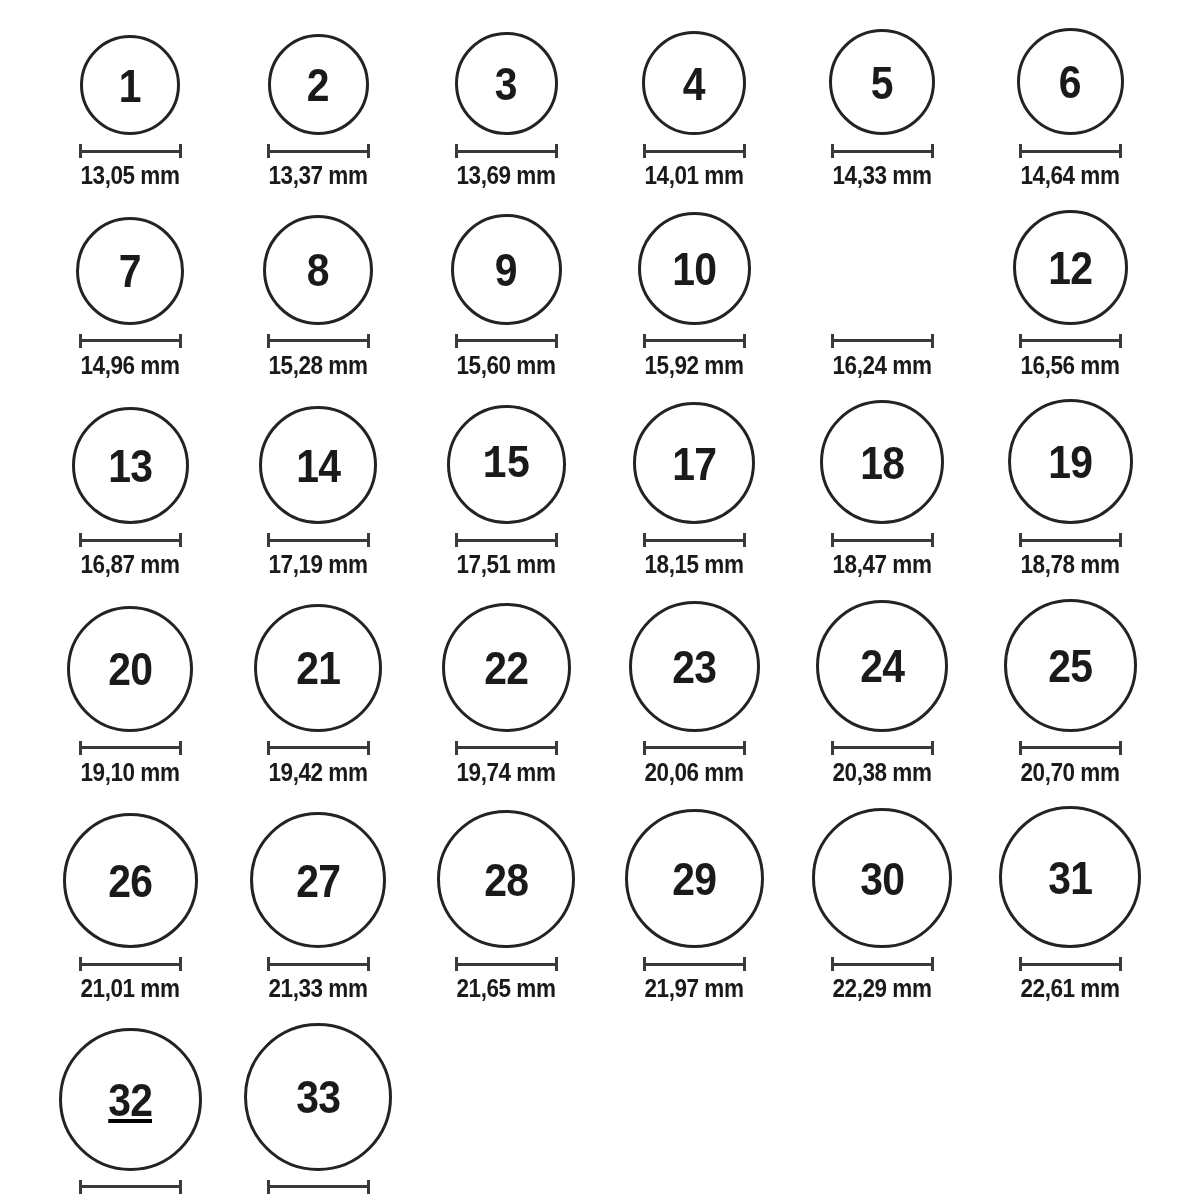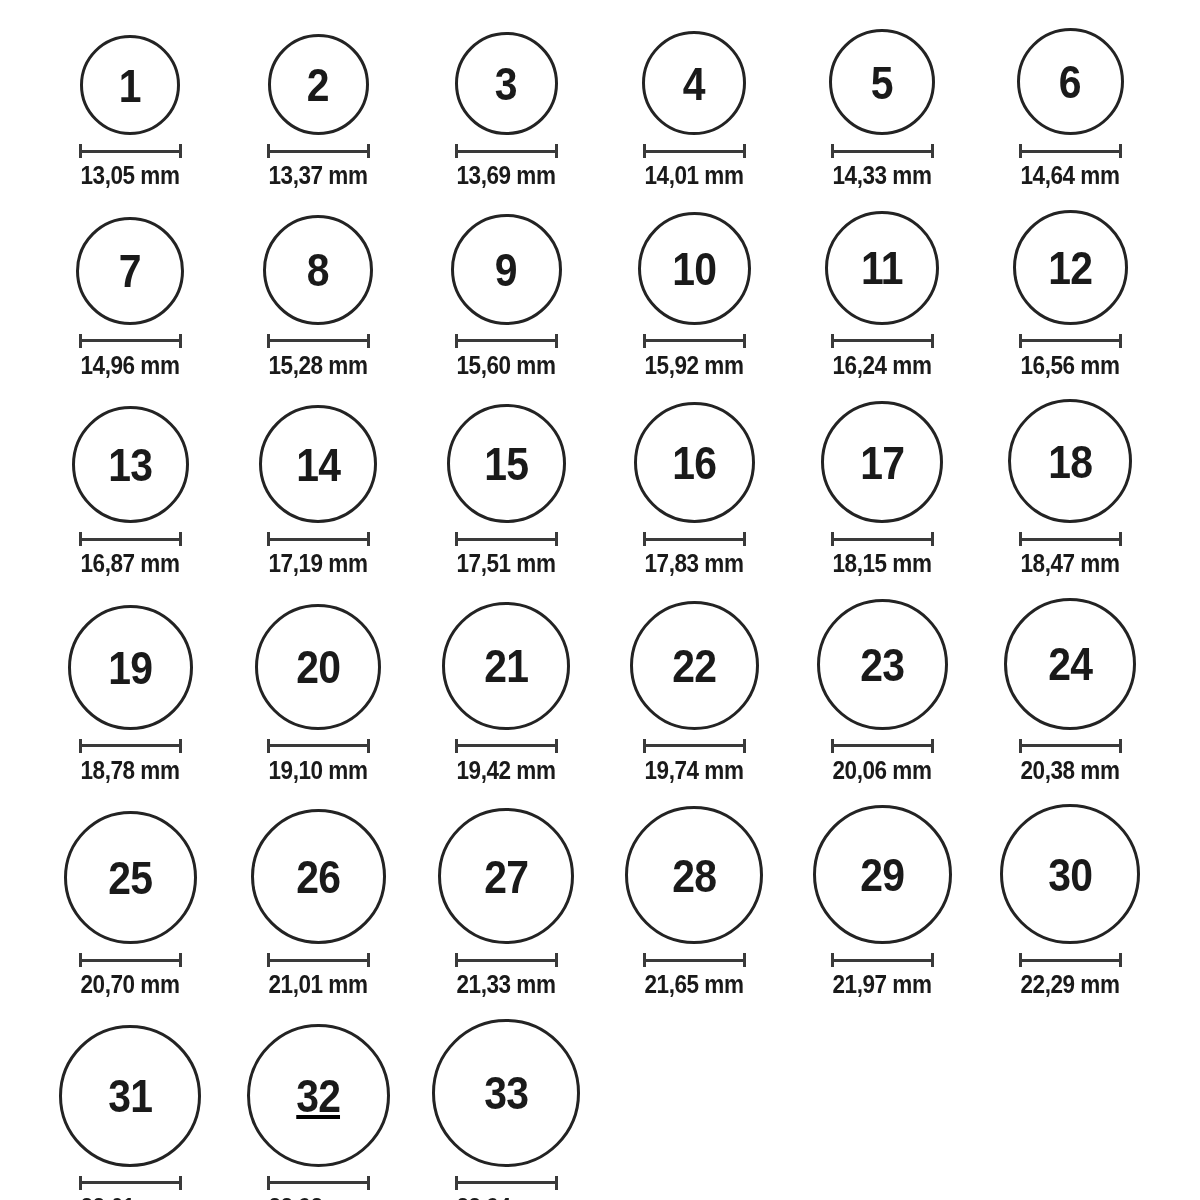--- a/index.html
+++ b/index.html
@@ -188,23 +188,20 @@
     </div>
     <div class="ruler">
       <span class="tick"></span>
       <span class="line"></span>
       <span class="tick"></span>
     </div>
     <div class="label">15,92 mm</div>
   </div>
 
   <div class="cell">
-    <div class="circle" style="width: 114px; height: 114px;">
-      <span class="num">11</span>
-    </div>
     <div class="ruler">
       <span class="tick"></span>
       <span class="line"></span>
       <span class="tick"></span>
     </div>
     <div class="label">16,24 mm</div>
   </div>
 
   <div class="cell">
     <div class="circle" style="width: 115px; height: 115px;">
@@ -236,42 +233,31 @@
     </div>
     <div class="ruler">
       <span class="tick"></span>
       <span class="line"></span>
       <span class="tick"></span>
     </div>
     <div class="label">17,19 mm</div>
   </div>
 
   <div class="cell">
-    <div class="circle" style="width: 119px; height: 119px;">
+    <div class="circle" style="width: 119px; height: 119px; font-family: Liberation Mono, monospace;">
       <span class="num">15</span>
     </div>
     <div class="ruler">
       <span class="tick"></span>
       <span class="line"></span>
       <span class="tick"></span>
     </div>
     <div class="label">17,51 mm</div>
   </div>
 
-  <div class="cell">
-    <div class="circle" style="width: 121px; height: 121px;">
-      <span class="num">16</span>
-    </div>
-    <div class="ruler">
-      <span class="tick"></span>
-      <span class="line"></span>
-      <span class="tick"></span>
-    </div>
-    <div class="label">17,83 mm</div>
-  </div>
 
   <div class="cell">
     <div class="circle" style="width: 122px; height: 122px;">
       <span class="num">17</span>
     </div>
     <div class="ruler">
       <span class="tick"></span>
       <span class="line"></span>
       <span class="tick"></span>
     </div>

